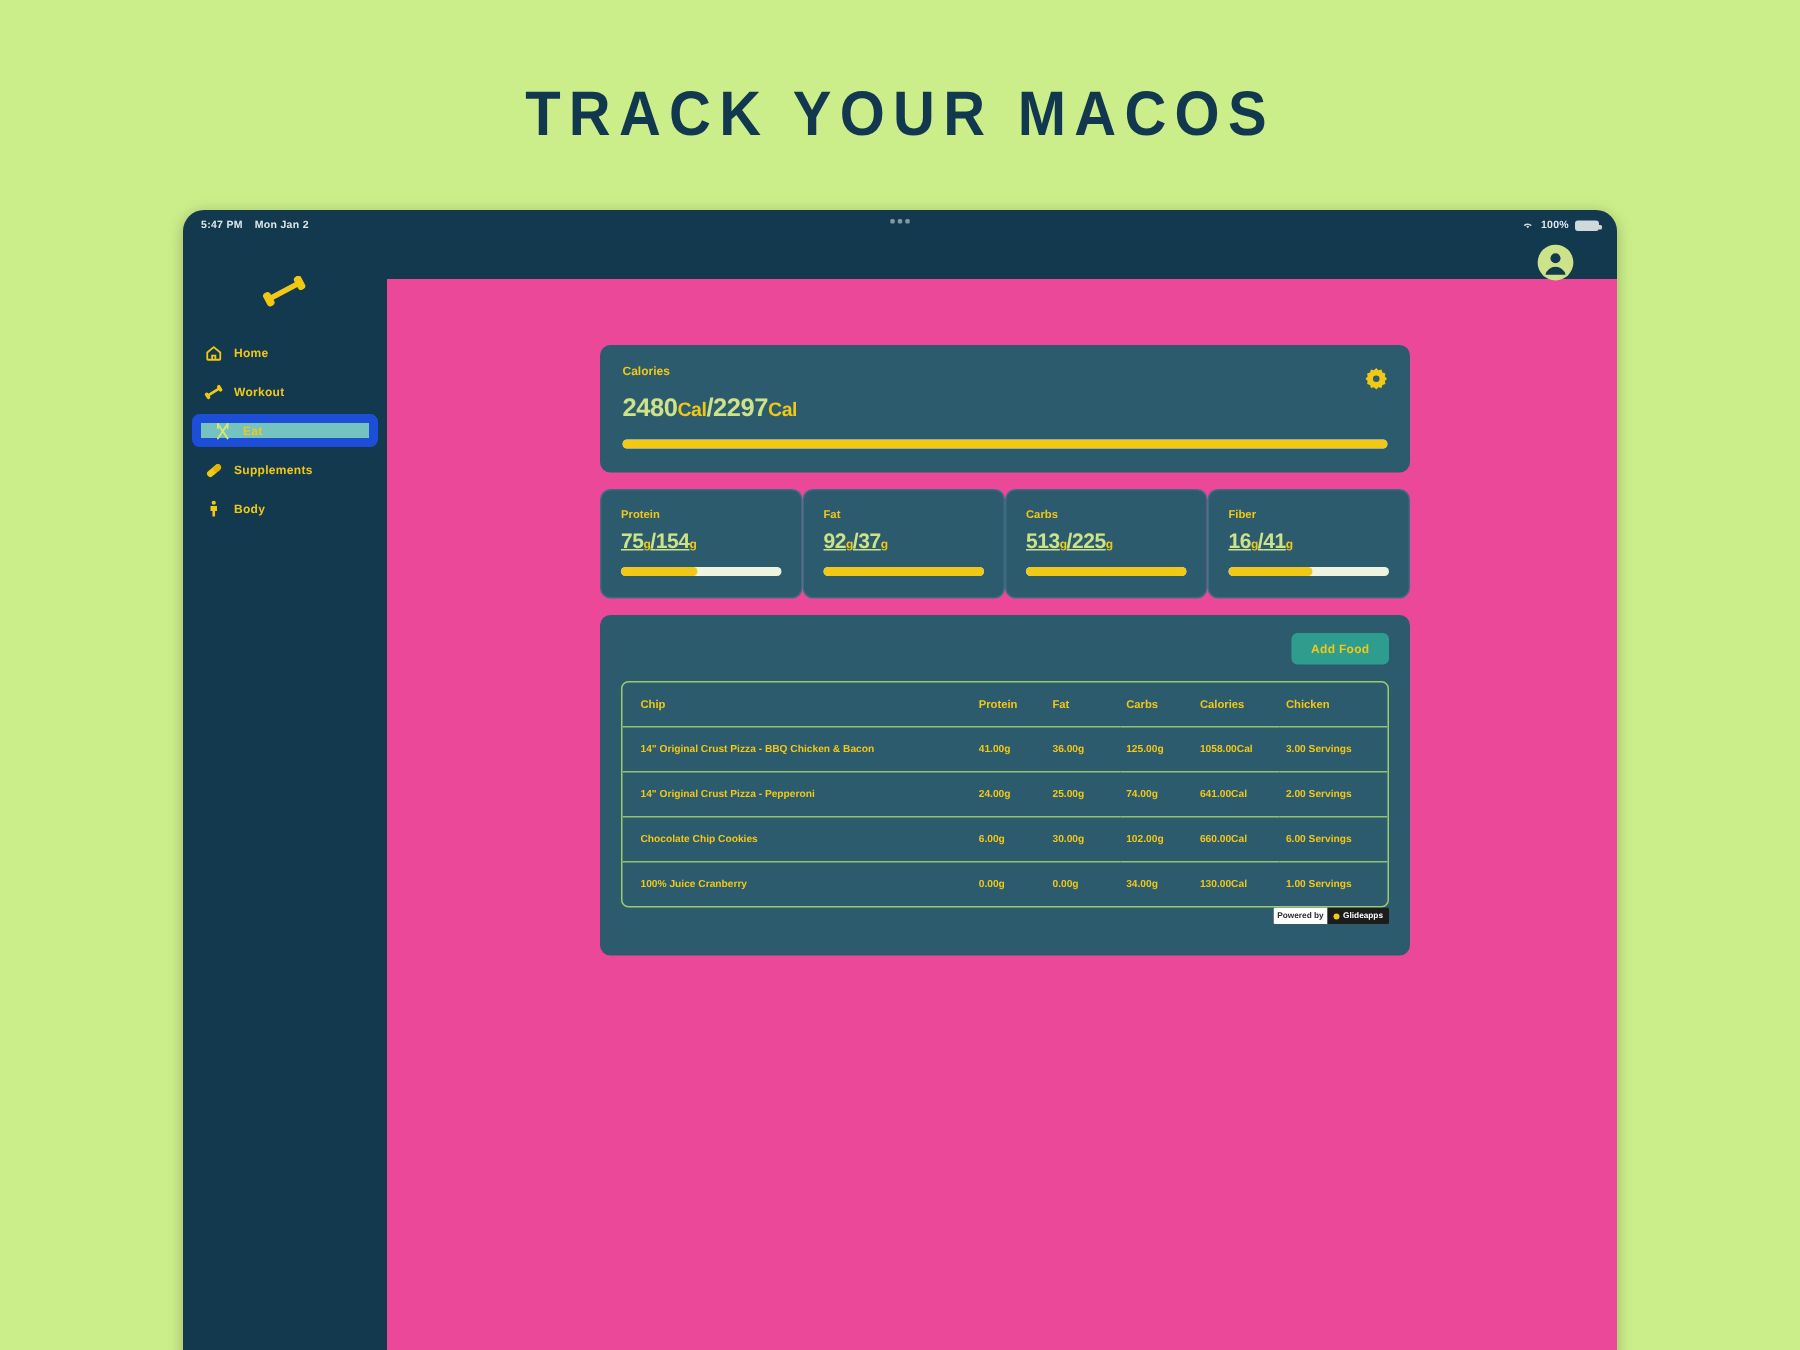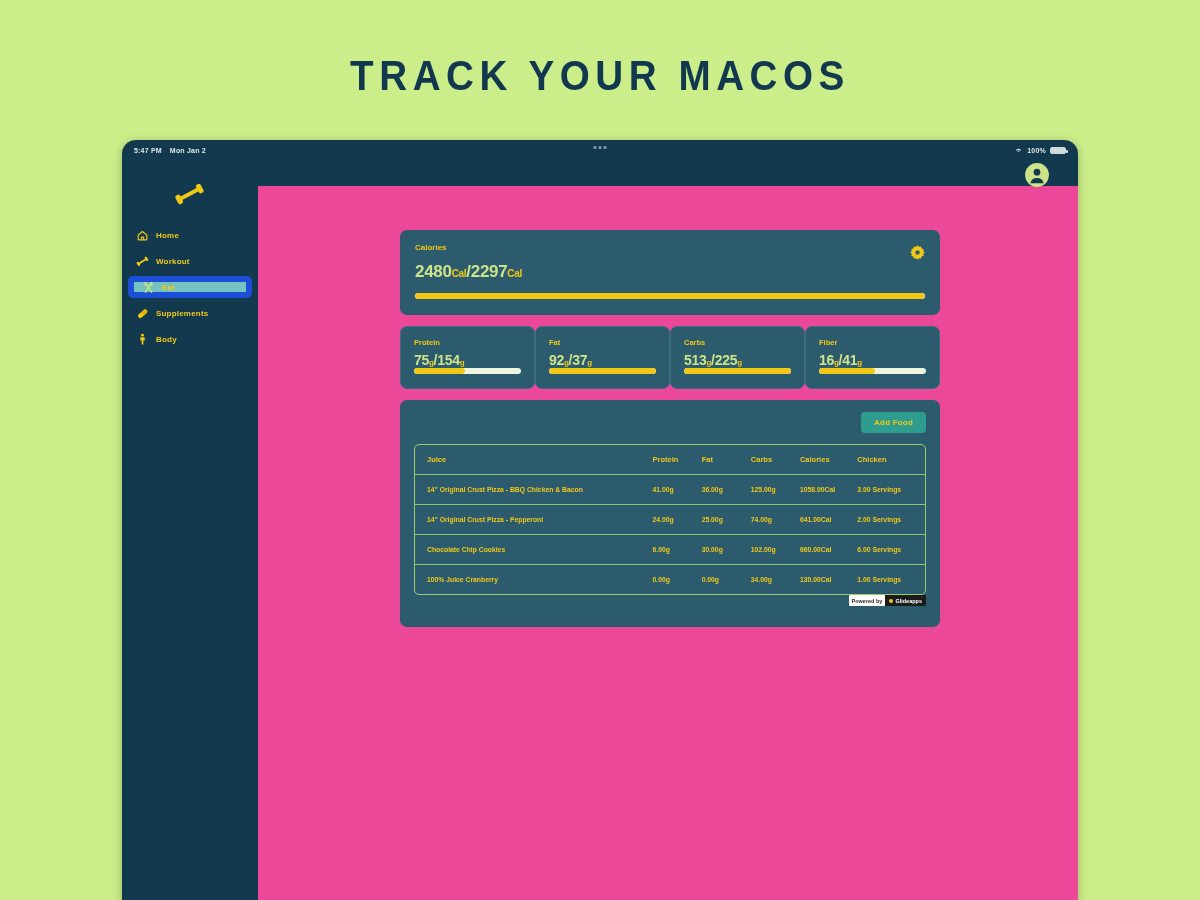--- a/index.html
+++ b/index.html
@@ -155,21 +155,21 @@
     font-weight: bold;
     margin-bottom: 10px;
   }
   .cal-value {
     color: #cde38a;
     font-size: 17px;
     font-weight: bold;
     letter-spacing: -0.3px;
     margin-bottom: 11px;
   }
-  .cal-value .unit { color: #f2c816; font-size: 10px; }
+  .cal-value .unit { color: #f2c816; font-size: 13px; }
   .gear {
     position: absolute;
     right: 14px; top: 14px;
     width: 17px; height: 17px;
   }
 
   
   .bar {
     height: 6px;
     border-radius: 3px;
@@ -196,21 +196,22 @@
     color: #f2c816;
     font-size: 7.5px;
     font-weight: bold;
     margin-bottom: 5px;
   }
   .macro-value {
     color: #cde38a;
     font-size: 14px;
     font-weight: bold;
     letter-spacing: -0.3px;
-    margin-bottom: 0;
+    margin-bottom: 10px;
+    text-decoration: underline;
   }
   .macro-value .unit { color: #f2c816; font-size: 8px; }
 
   
   .table-card { padding: 12px 14px 18px 14px; }
   .addfood-wrap { display: flex; justify-content: flex-end; margin-bottom: 11px; }
   .addfood {
     background: #2e9c8e;
     color: #f2c816;
     font-size: 8px;
@@ -424,21 +425,21 @@
       </div>
 
       <div class="card table-card">
         <div class="addfood-wrap">
           <button class="addfood">Add Food</button>
         </div>
         <div class="foodtable">
           <table>
             <thead>
               <tr>
-                <th class="col-name">Juice</th>
+                <th class="col-name">Chip</th>
                 <th class="col-num">Protein</th>
                 <th class="col-num">Fat</th>
                 <th class="col-num">Carbs</th>
                 <th class="col-cal">Calories</th>
                 <th class="col-serv">Chicken</th>
               </tr>
             </thead>
             <tbody>
               <tr>
                 <td>14" Original Crust Pizza - BBQ Chicken &amp; Bacon</td>

